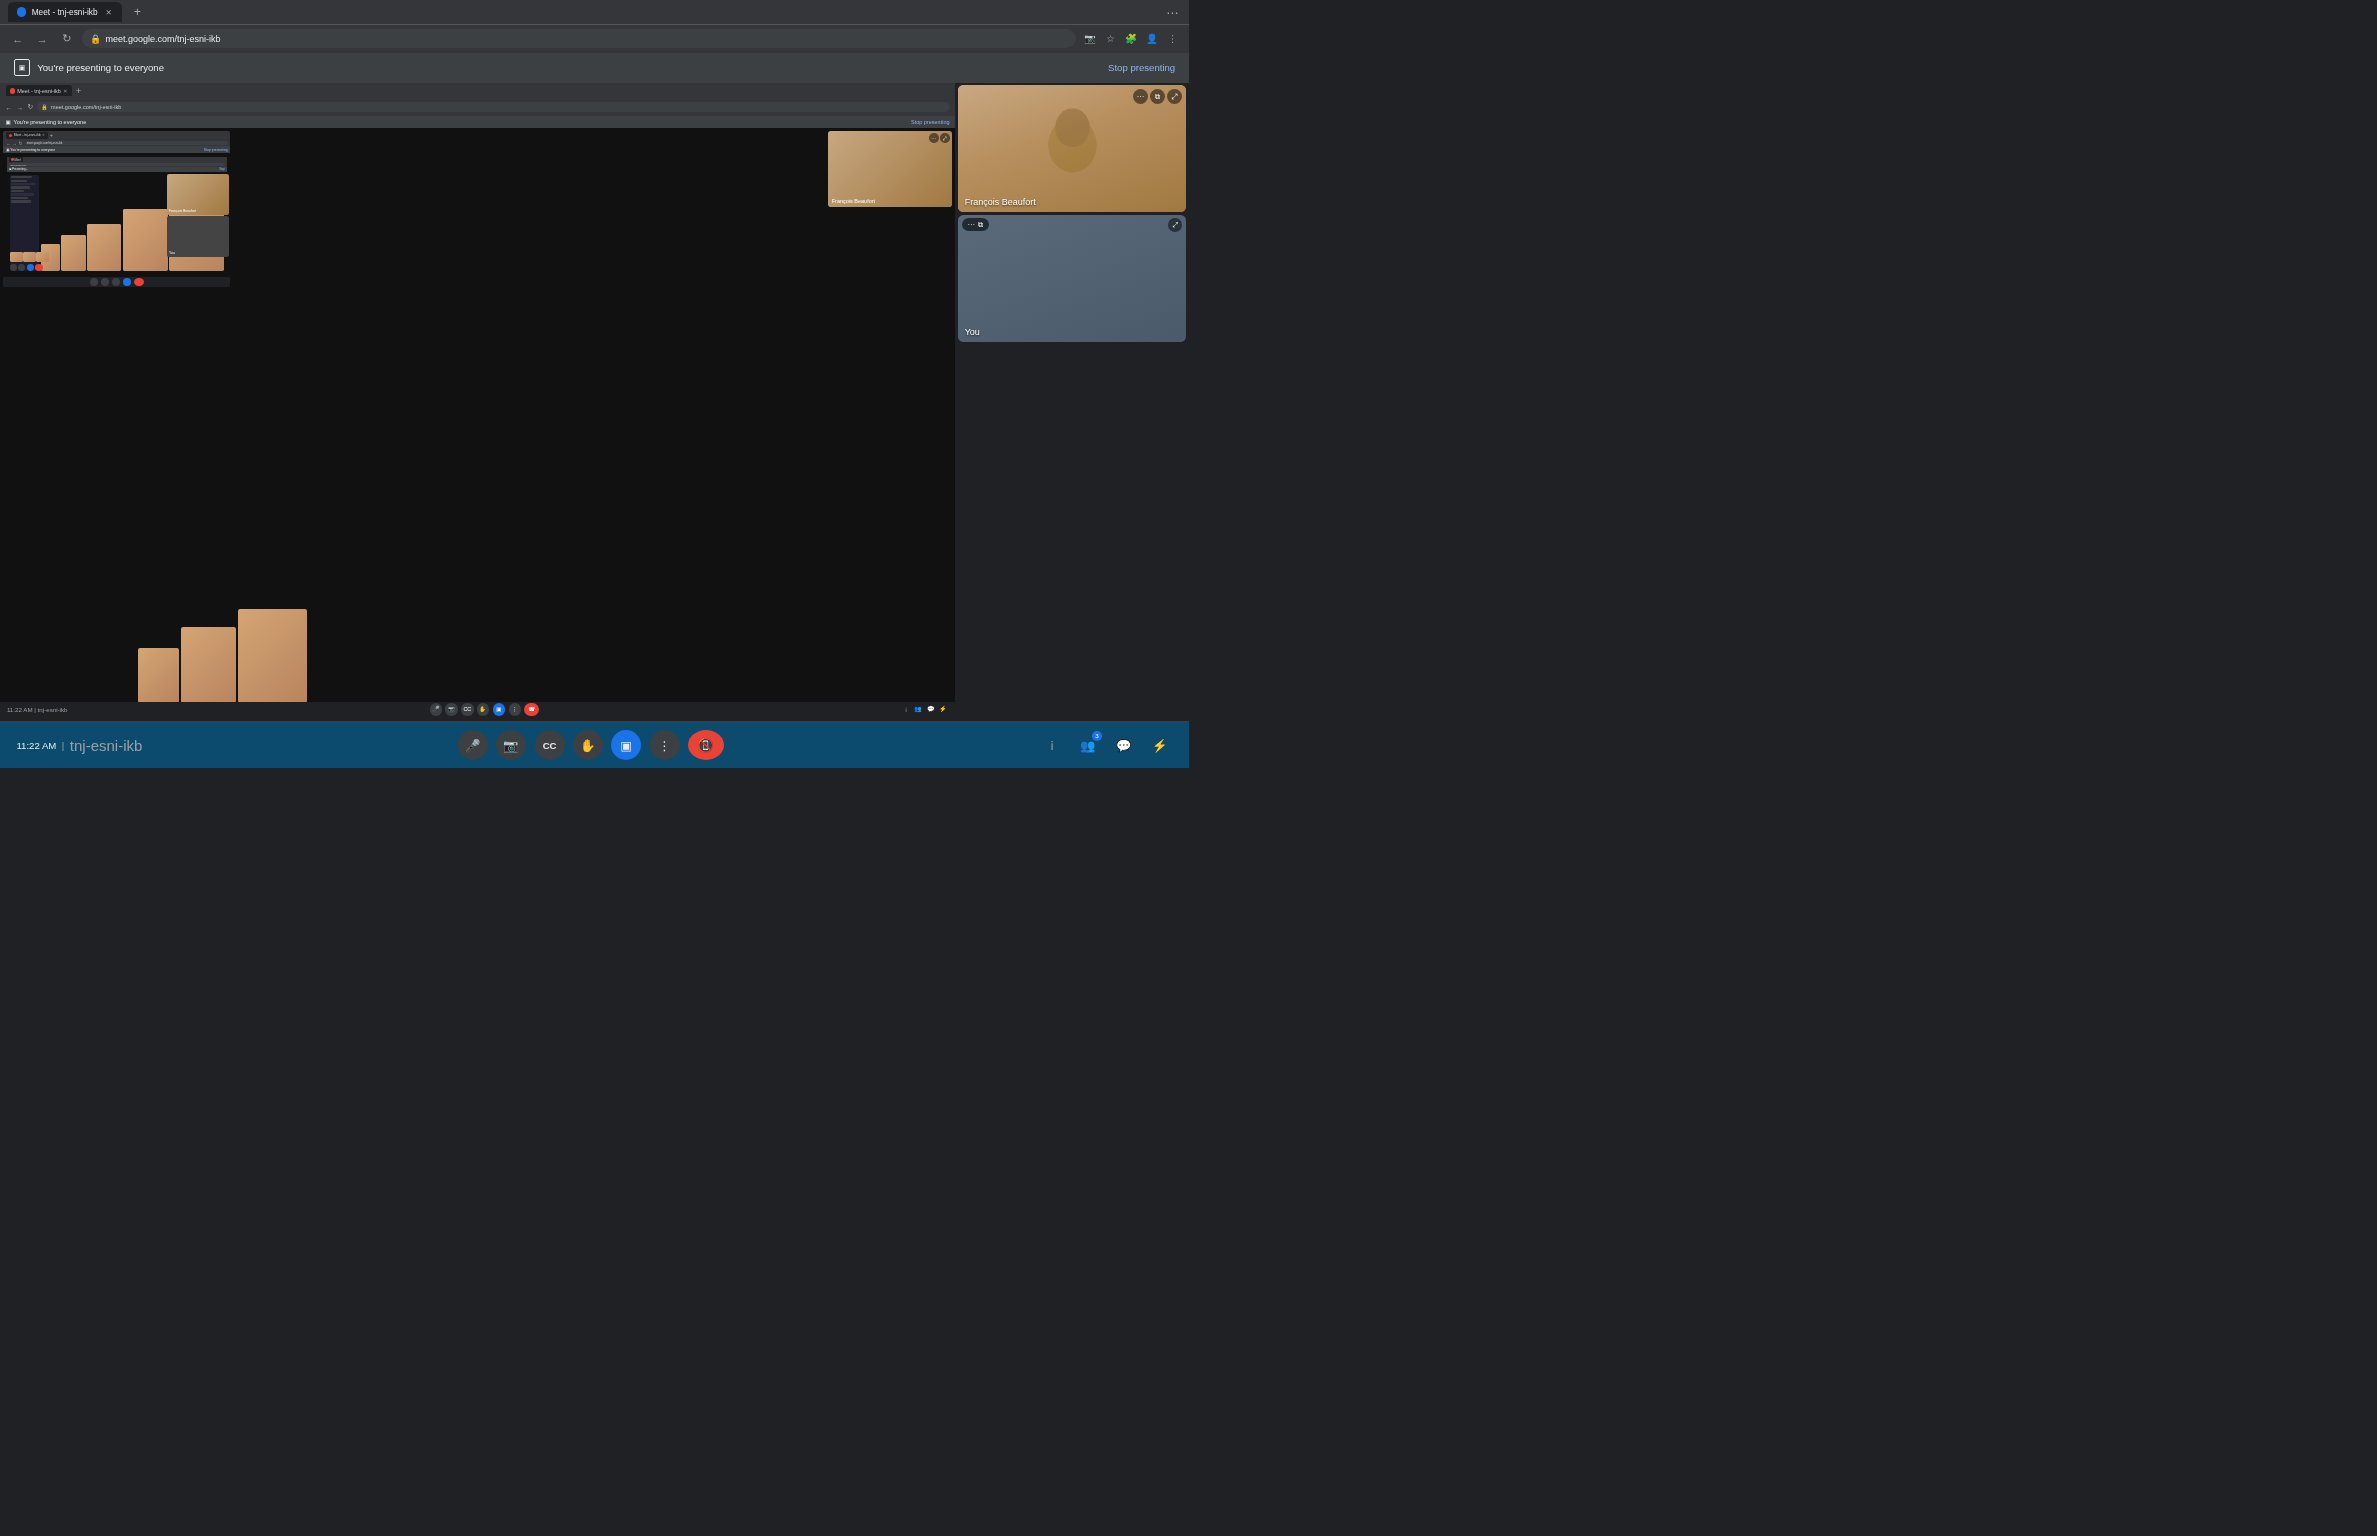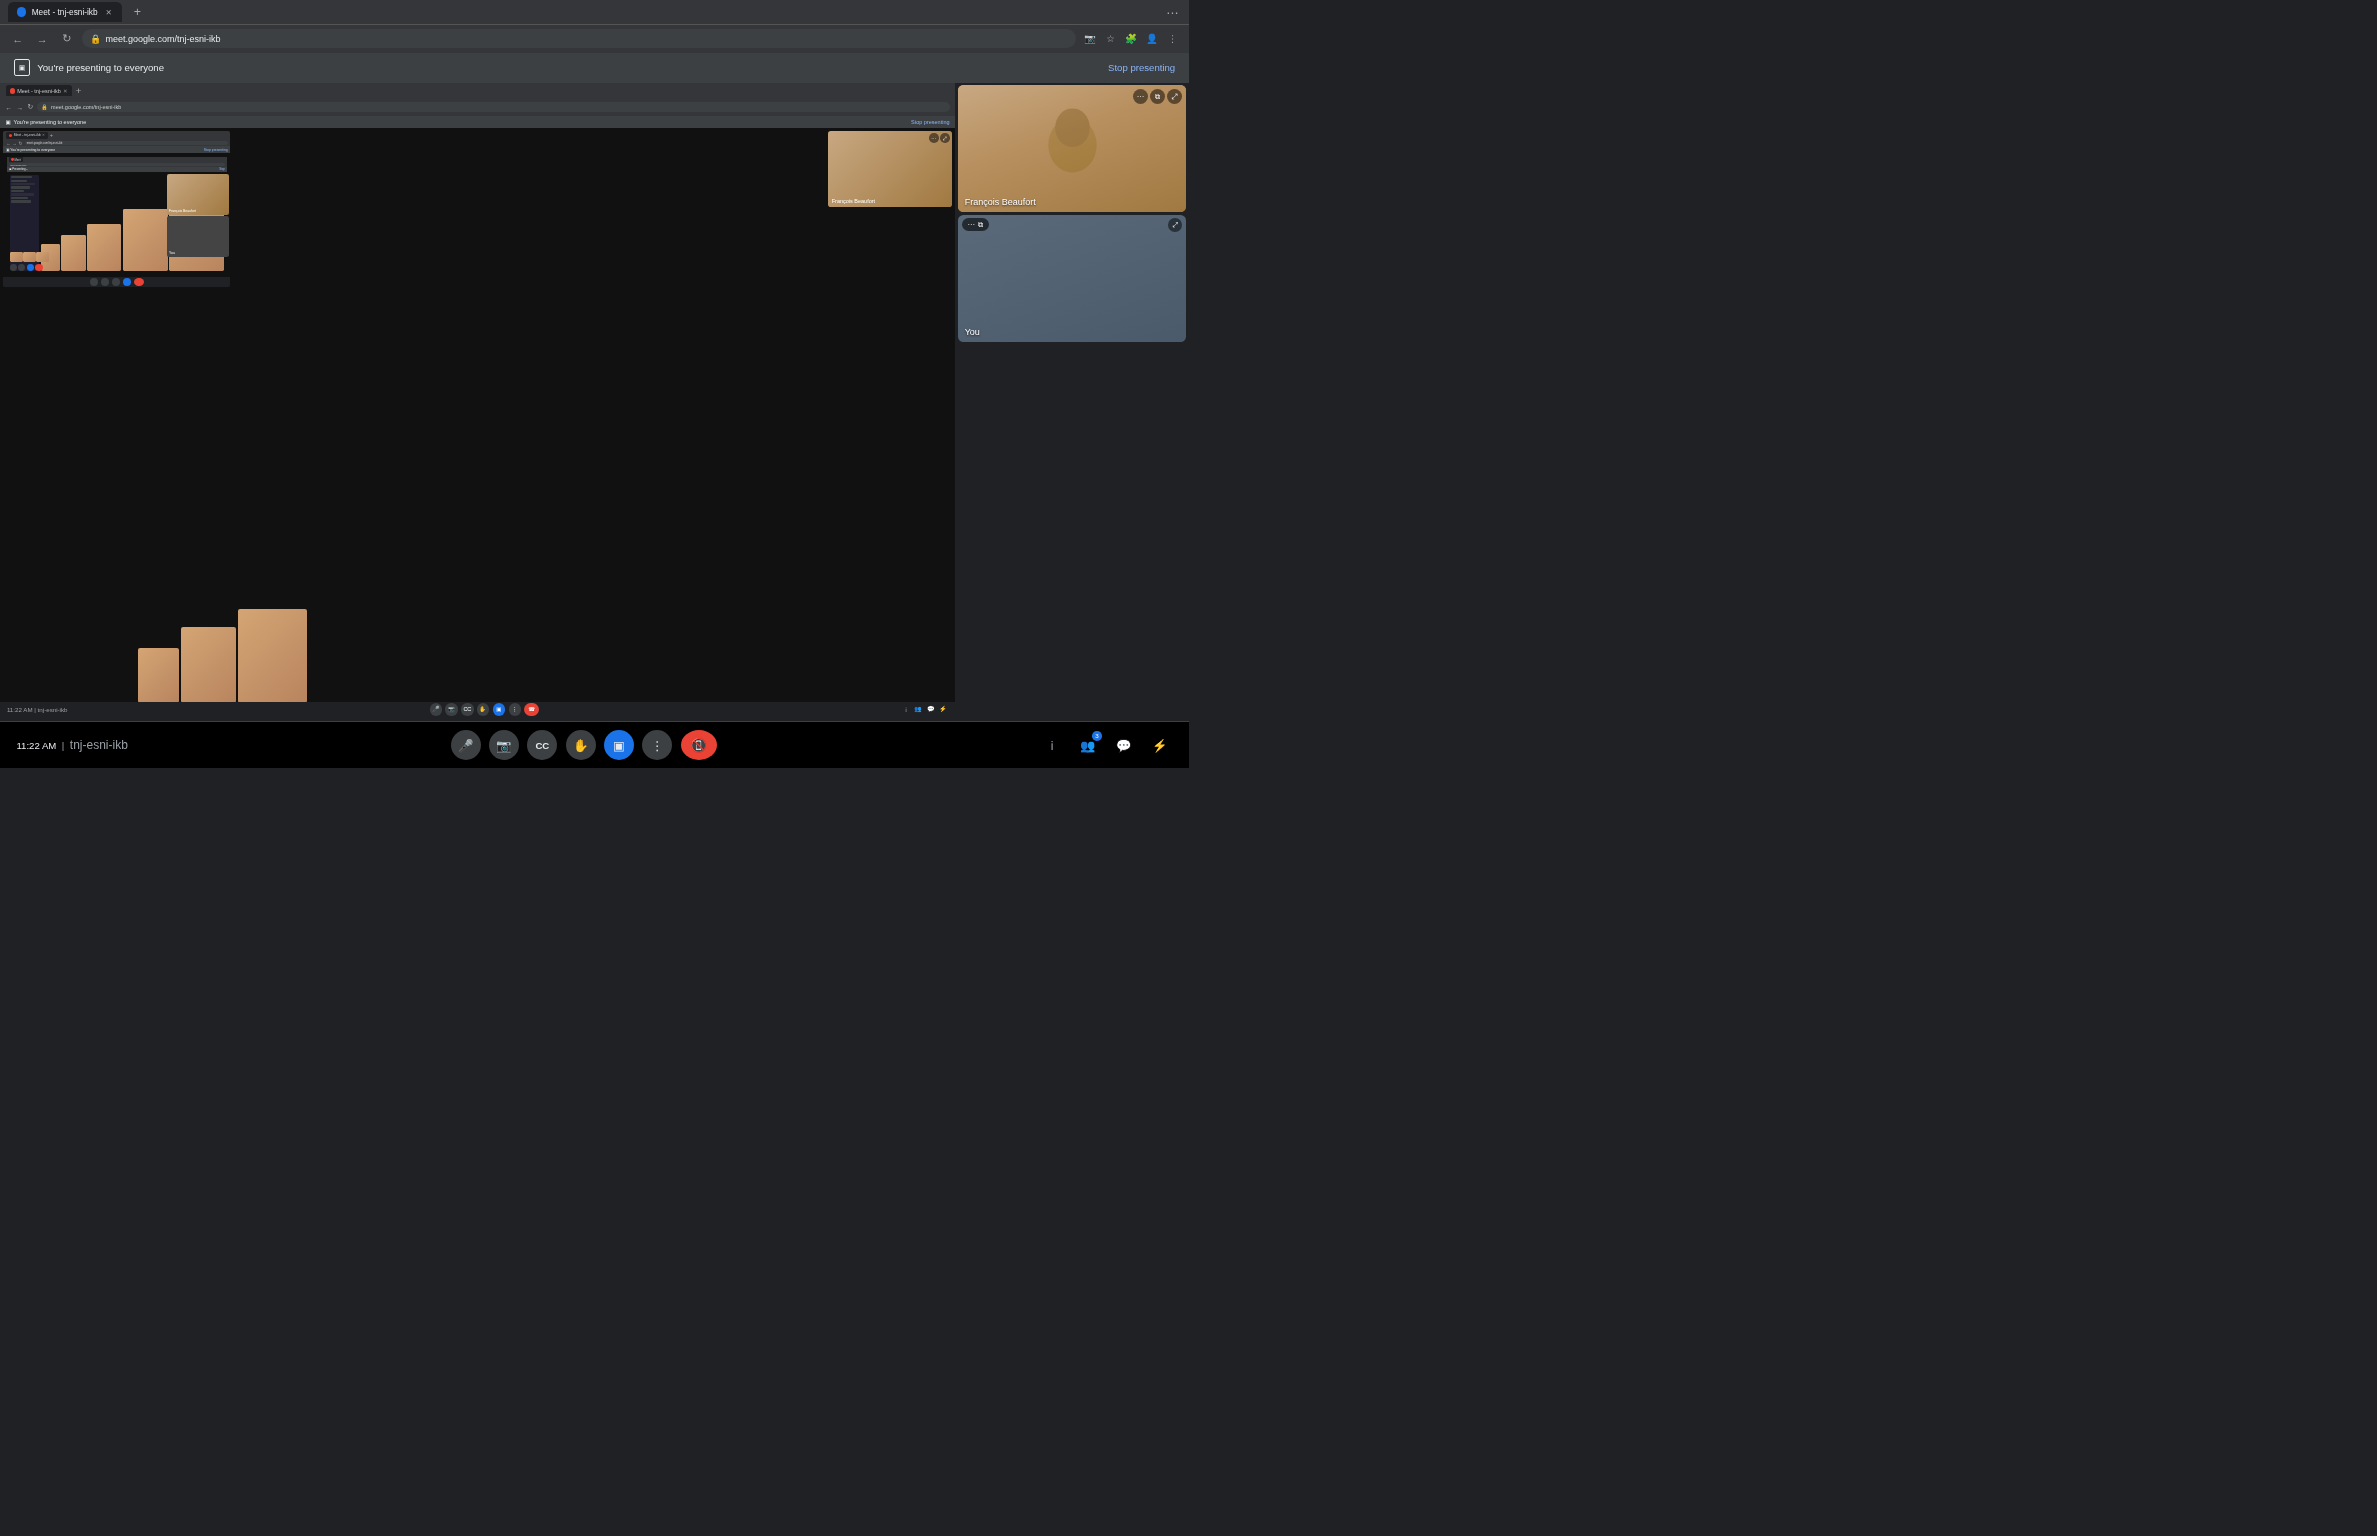--- a/index.html
+++ b/index.html
@@ -164,21 +164,21 @@
       left: 5.5px;
       color: #fff;
       font-size: 8.3px;
       font-weight: 500;
       text-shadow: 0 0.7px 2.1px rgba(0,0,0,0.7);
     }
 
     
     .bottom-toolbar {
       height: 47px;
-      background: #000000;
+      background: #0c4a6e;
       display: flex;
       align-items: center;
       justify-content: space-between;
       padding: 0 16.5px;
       border-top: 0.7px solid #3c4043;
     }
     .toolbar-left {
       display: flex;
       align-items: center;
       gap: 5.5px;
@@ -565,21 +565,21 @@
 
     </div>
 
   </div>
 
   <div class="bottom-toolbar">
 
     <div class="toolbar-left">
       <span style="color:#e8eaed;font-size:9.6px;">11:22 AM</span>
       <span style="color:#9aa0a6;font-size:9.6px;">|</span>
-      <span style="color:#9aa0a6;font-size:12px;">tnj-esni-ikb</span>
+      <span style="color:#9aa0a6;font-size:15px;">tnj-esni-ikb</span>
     </div>
 
     <div class="toolbar-center">
 
       <button class="tool-btn" title="Microphone">
         <span class="tool-btn-icon">🎤</span>
       </button>
 
       <button class="tool-btn" title="Camera">
         <span class="tool-btn-icon">📷</span>

